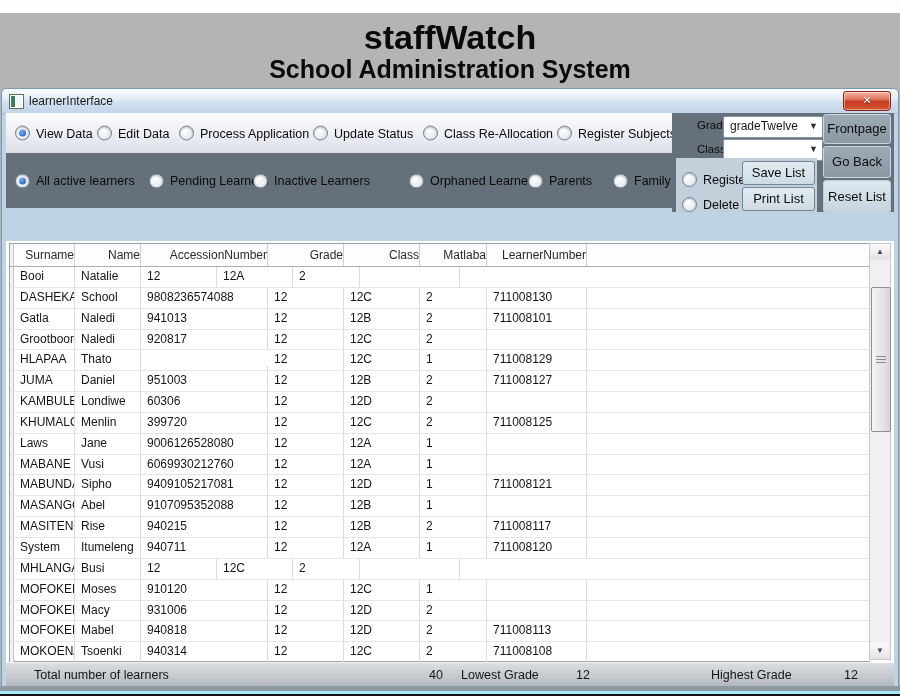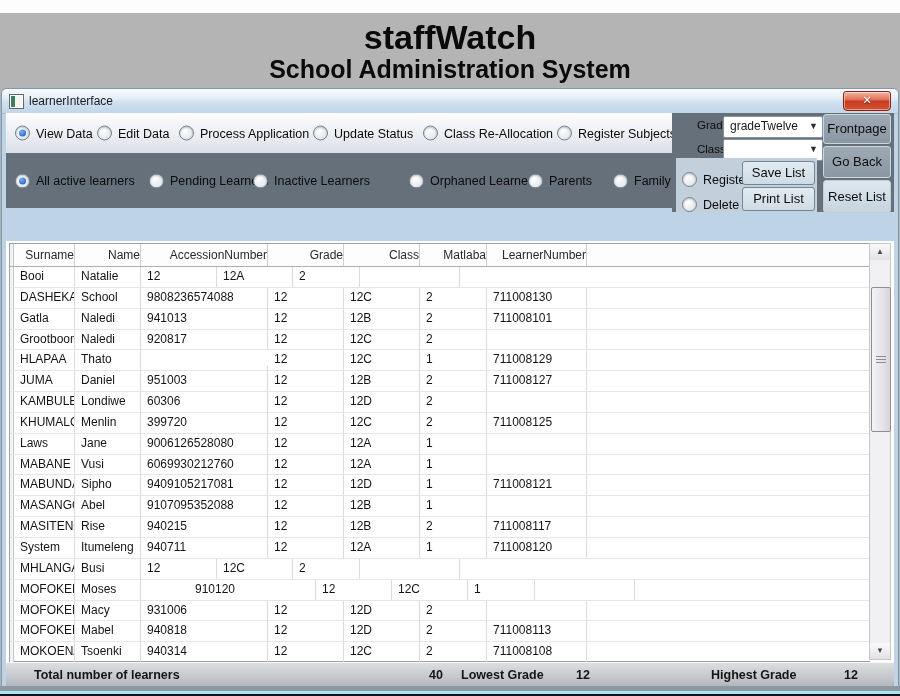--- a/index.html
+++ b/index.html
@@ -75,21 +75,21 @@
   .sbtn{position:absolute;left:0;width:20px;height:16px;text-align:center;font-size:8px;color:#4a4a50;
       line-height:16px;background:linear-gradient(180deg,#fbfafb,#e3e1e6);cursor:pointer;}
   #sb-up{top:0;}#sb-down{bottom:0;}
   #sb-thumb{position:absolute;left:1px;top:43px;width:18px;height:143px;border:1px solid #928d95;border-radius:2px;
       background:linear-gradient(90deg,#f5f3f6 0%,#e6e2e8 60%,#d8d4da 100%);cursor:pointer;}
   #sb-thumb::after{content:"";position:absolute;left:4px;right:4px;top:50%;height:7px;margin-top:-4px;
       background:repeating-linear-gradient(180deg,#8e8a91 0 1px,transparent 1px 3px);}
 
   
   #statusbar{left:4px;top:573px;width:888px;height:25px;border-top:1px solid #f7f7f7;
-      background:linear-gradient(180deg,#dcdee0 0%,#c3c7cb 60%,#aeb3b8 100%);font-size:12.5px;color:#151515;font-weight:bold;}
+      background:linear-gradient(180deg,#dcdee0 0%,#c3c7cb 60%,#aeb3b8 100%);font-size:12.5px;color:#151515;}
   #statusbar span{position:absolute;line-height:24px;}
 
   
   #strip-slate{left:0;top:686px;width:900px;height:5px;background:#8c98a2;}
   #strip-cyan{left:0;top:691px;width:900px;height:2.5px;background:#a5e5f4;}
   #strip-black{left:0;top:693.5px;width:900px;height:2.5px;background:#141414;}
 </style>
 </head>
 <body>
 
@@ -364,21 +364,21 @@
             <div class="td" style="width: 76px; flex: 0 0 76px;">12</div>
             <div class="td" style="width: 76px; flex: 0 0 76px;">12C</div>
             <div class="td" style="width: 67px; flex: 0 0 67px;">2</div>
             <div class="td" style="width: 100px; flex: 0 0 100px;"></div>
             <div class="td fill"></div>
           </div>
           <div class="trow">
             <div class="td gut"></div>
             <div class="td" style="width: 61px; flex: 0 0 61px;">MOFOKENG</div>
             <div class="td" style="width: 66px; flex: 0 0 66px;">Moses</div>
-            <div class="td" style="width: 127px; flex: 0 0 127px; margin-left: 48px;">910120</div>
+            <div class="td" style="width: 127px; flex: 0 0 127px;">910120</div>
             <div class="td" style="width: 76px; flex: 0 0 76px;">12</div>
             <div class="td" style="width: 76px; flex: 0 0 76px;">12C</div>
             <div class="td" style="width: 67px; flex: 0 0 67px;">1</div>
             <div class="td" style="width: 100px; flex: 0 0 100px;"></div>
             <div class="td fill"></div>
           </div>
           <div class="trow">
             <div class="td gut"></div>
             <div class="td" style="width: 61px; flex: 0 0 61px;">MOFOKENG</div>
             <div class="td" style="width: 66px; flex: 0 0 66px;">Macy</div>

